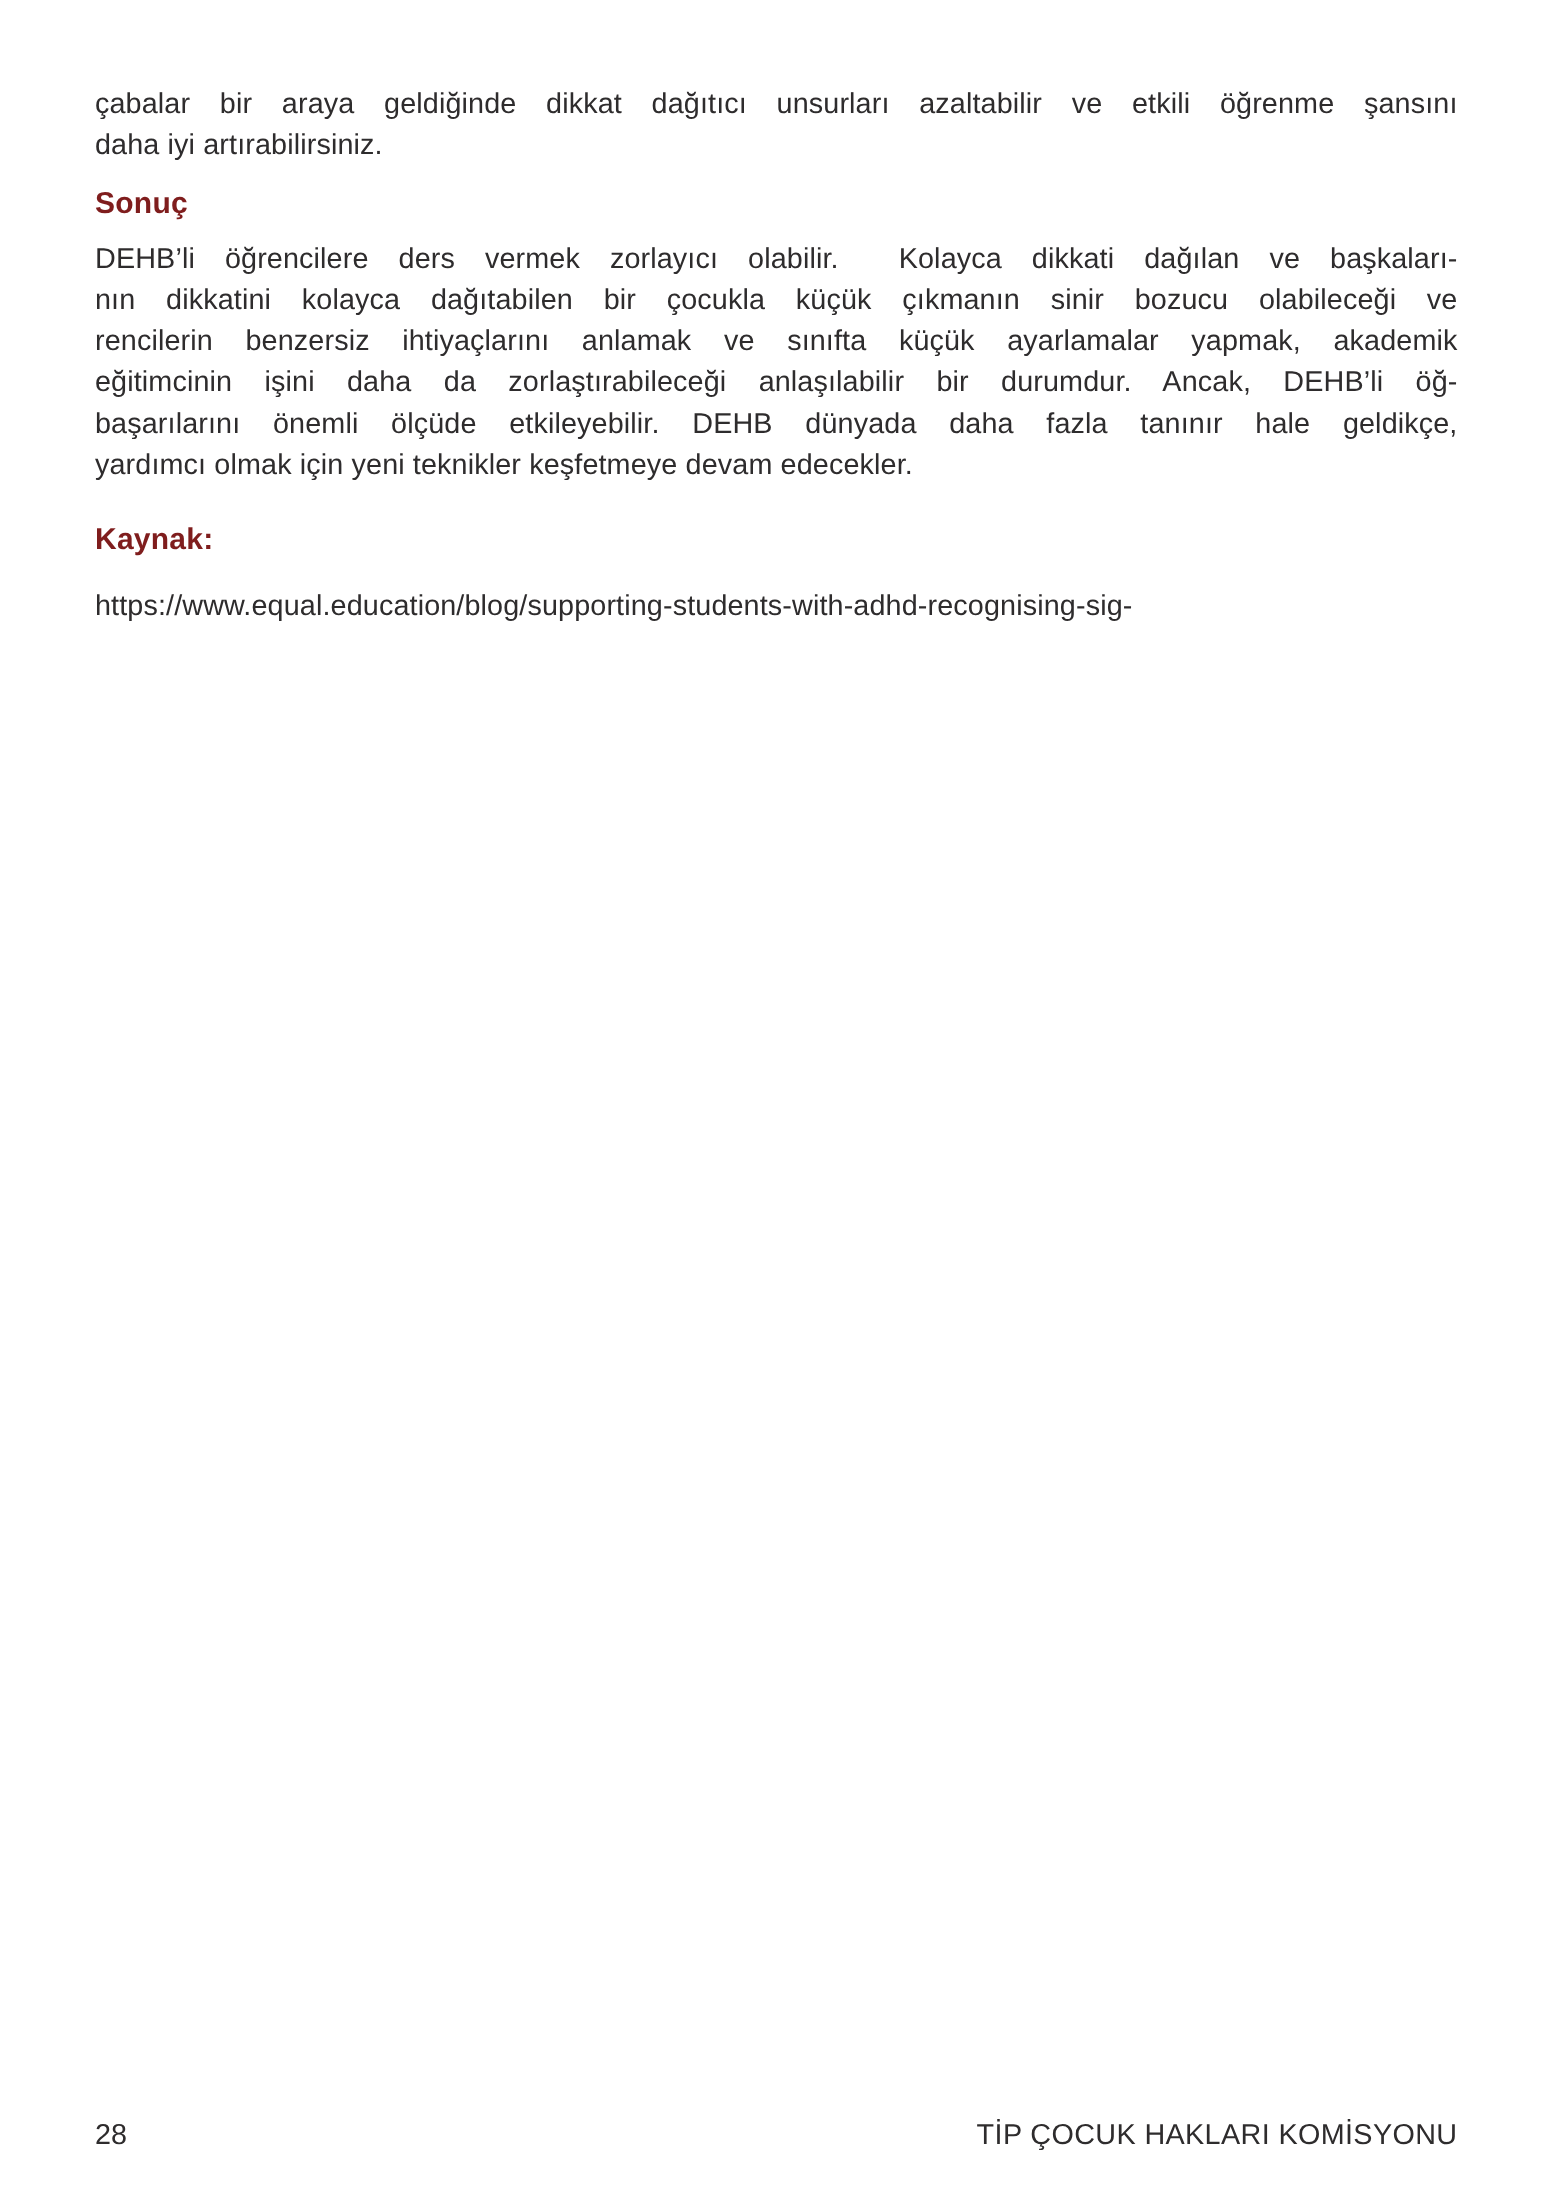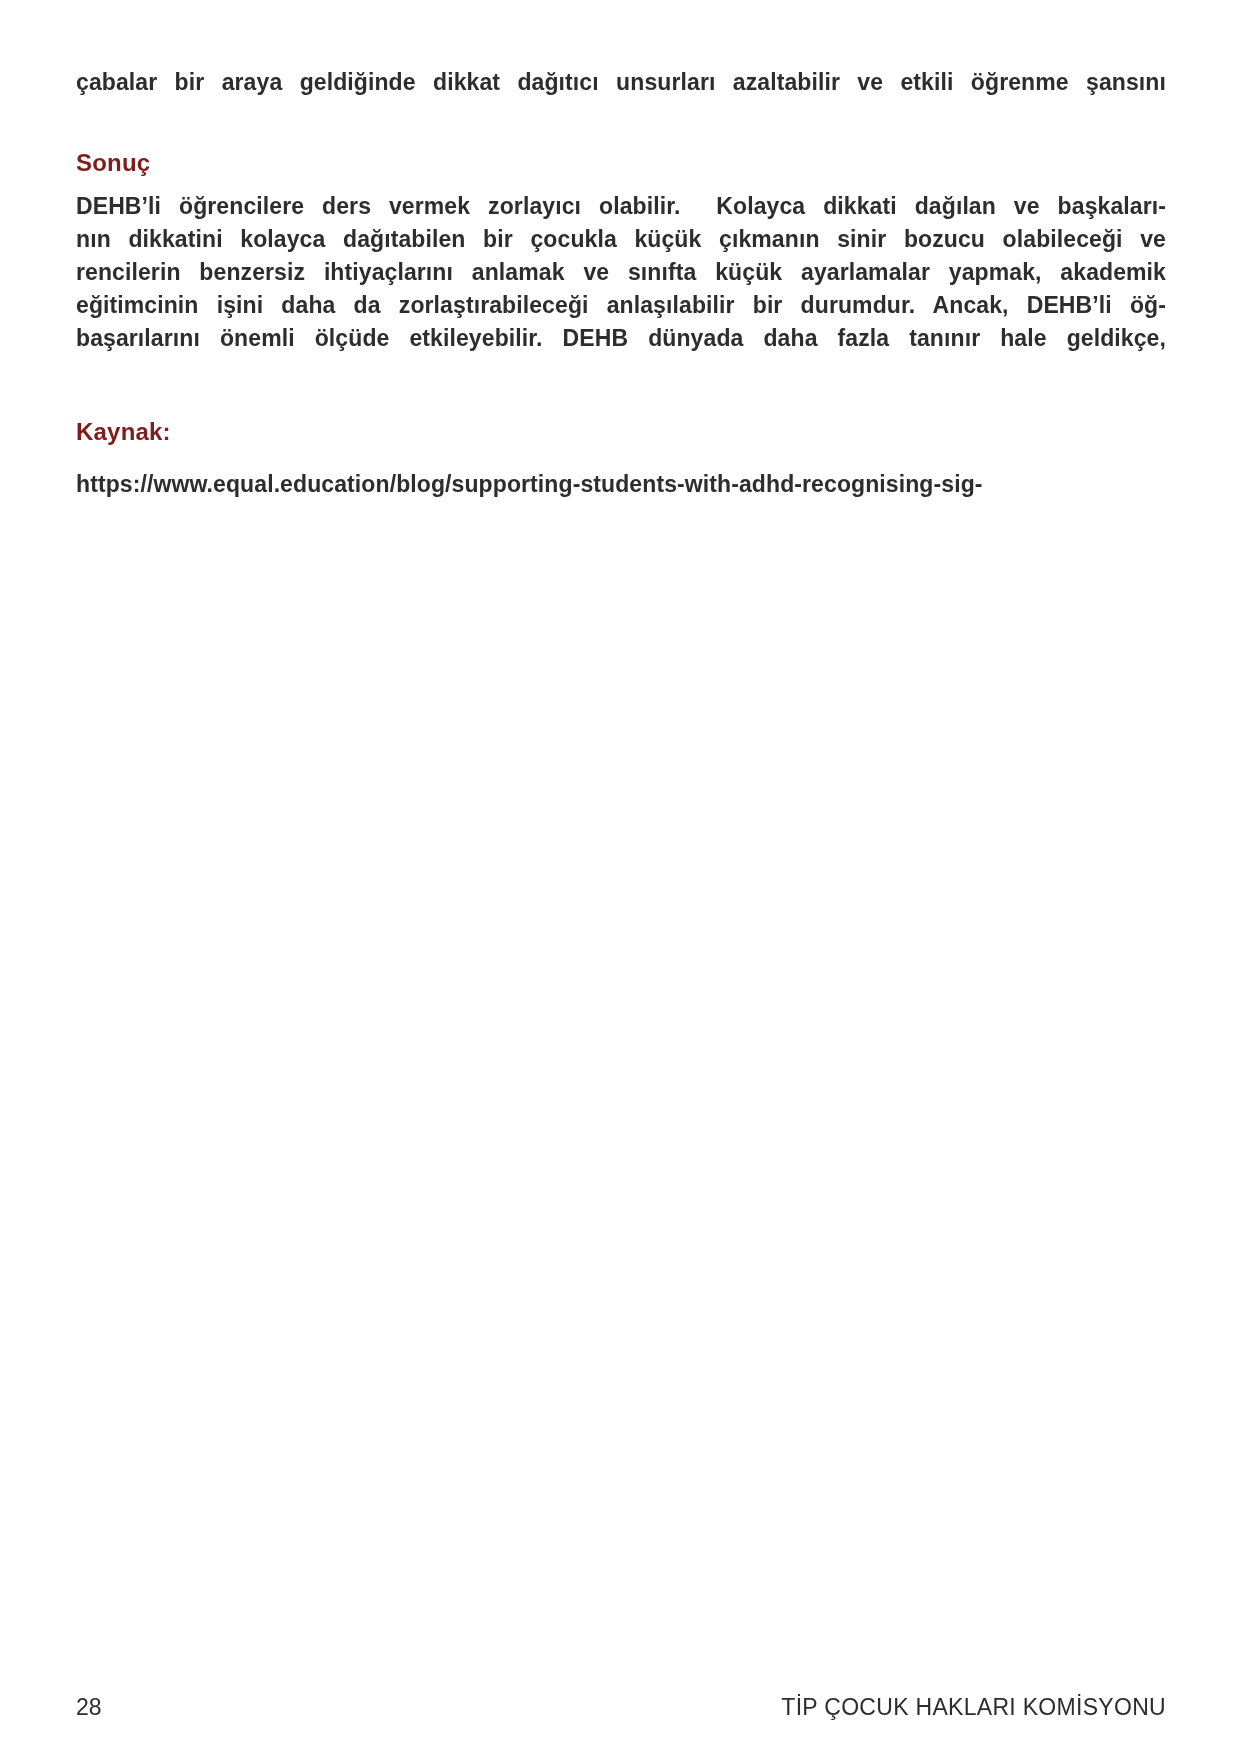--- a/index.html
+++ b/index.html
@@ -13,21 +13,21 @@
     overflow: hidden;
   }
   .block {
     position: absolute;
     left: 76px;
     right: 75px;
   }
   .para .line {
     font-size: 23px;
     line-height: 33px;
-    font-weight: 700;
+    font-weight: 400;
     letter-spacing: 0.1px;
     white-space: pre-wrap;
     color: #2e2c2d;
   }
   .para .line.j {
     text-align: justify;
     text-align-last: justify;
   }
   .heading {
     font-size: 24px;
@@ -52,30 +52,32 @@
     letter-spacing: 0.3px;
   }
 </style>
 </head>
 <body>
 
 <div class="page">
 
   <div class="block para" style="top: 66px;">
     <div class="line j">çabalar bir araya geldiğinde dikkat dağıtıcı unsurları azaltabilir ve etkili öğrenme şansını</div>
+    <div class="line">daha iyi artırabilirsiniz.</div>
   </div>
 
   <div class="block heading" style="top: 146px;">Sonuç</div>
 
   <div class="block para" style="top: 190px;">
     <div class="line j">DEHB’li öğrencilere ders vermek zorlayıcı olabilir.&nbsp; Kolayca dikkati dağılan ve başkaları-</div>
     <div class="line j">nın dikkatini kolayca dağıtabilen bir çocukla küçük çıkmanın sinir bozucu olabileceği ve</div>
     <div class="line j">rencilerin benzersiz ihtiyaçlarını anlamak ve sınıfta küçük ayarlamalar yapmak, akademik</div>
     <div class="line j">eğitimcinin işini daha da zorlaştırabileceği anlaşılabilir bir durumdur. Ancak, DEHB’li öğ-</div>
     <div class="line j">başarılarını önemli ölçüde etkileyebilir. DEHB dünyada daha fazla tanınır hale geldikçe,</div>
+    <div class="line">yardımcı olmak için yeni teknikler keşfetmeye devam edecekler.</div>
   </div>
 
   <div class="block heading" style="top: 415px;">Kaynak:</div>
 
   <div class="block para" style="top: 468px;">
     <div class="line">https://www.equal.education/blog/supporting-students-with-adhd-recognising-sig-</div>
   </div>
 
   <div class="footer">
     <span class="page-number">28</span>

